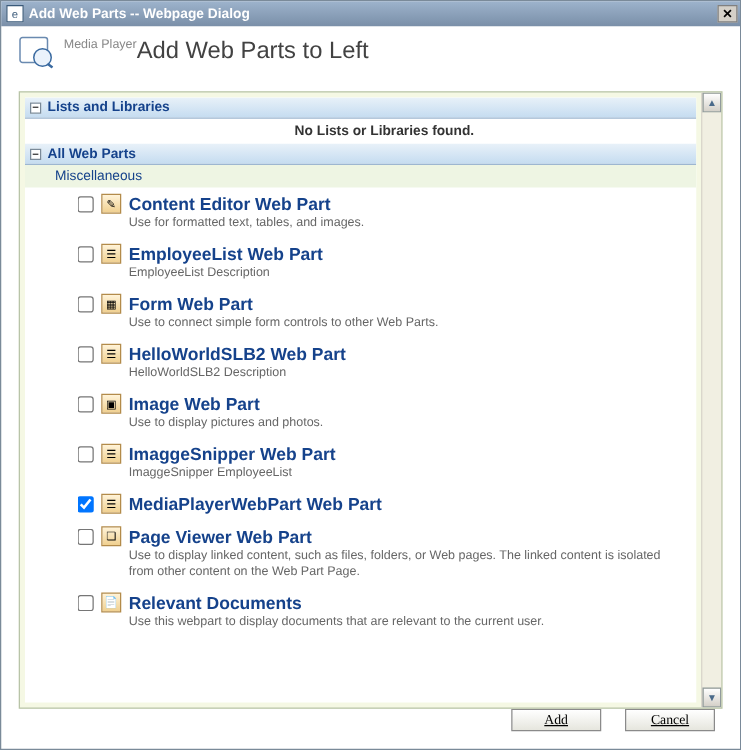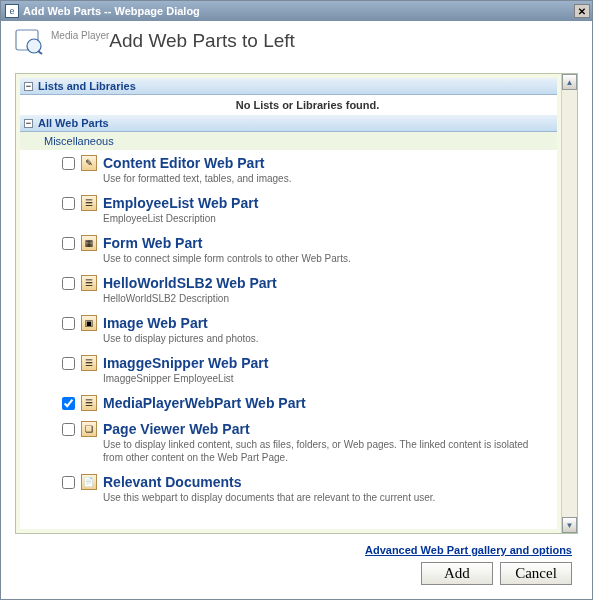--- a/index.html
+++ b/index.html
@@ -31,21 +31,21 @@
     .item-head { display: flex; align-items: center; gap: 6px; }
     .item-check { width: 13px; height: 13px; }
     .item-icon { width: 16px; height: 16px; display: inline-flex; align-items: center; justify-content: center; border: 1px solid #b38b4a; background: linear-gradient(#fff3d8, #f0d090); font-size: 9px; }
     .item-title { font-weight: bold; color: #15428b; font-size: 14px; }
     .item-desc { color: #666; font-size: 10px; padding-left: 41px; margin-top: 1px; line-height: 1.3; }
     
     .advanced-link { text-align: right; padding: 10px 6px 6px 0; }
     .advanced-link a { color: #003399; font-weight: bold; font-size: 11px; text-decoration: underline; cursor: pointer; }
     
     .btn-row { padding: 0 6px 0 0; text-align: right; }
-    .btn { min-width: 72px; padding: 2px 12px; font-size: 15px; background: linear-gradient(#fff, #e6e6de); border: 1px solid #8a8a8a; cursor: pointer; margin-left: 4px; font-family: Tahoma; }
+    .btn { min-width: 72px; padding: 2px 12px; font-size: 11px; background: linear-gradient(#fff, #e6e6de); border: 1px solid #8a8a8a; cursor: pointer; margin-left: 16px; font-family: Tahoma; text-decoration: underline; }
   </style>
 </head>
 <body>
 
 <div class="window">
   <div class="titlebar">
     <span class="title-icon">e</span>
     <span class="title-text">Add Web Parts -- Webpage Dialog</span>
     <span class="close-btn">✕</span>
   </div>
@@ -155,22 +155,19 @@
           </div>
 
       </div>
       <div class="scrollbar">
         <div class="scroll-btn">▲</div>
         <div class="scroll-track"></div>
         <div class="scroll-btn">▼</div>
       </div>
     </div>
 
-    <div class="advanced-link">
-      <a>Advanced Web Part gallery and options</a>
-    </div>
 
     <div class="btn-row">
       <button class="btn">Add</button>
       <button class="btn">Cancel</button>
     </div>
   </div>
 </div>
 
 </body></html>

